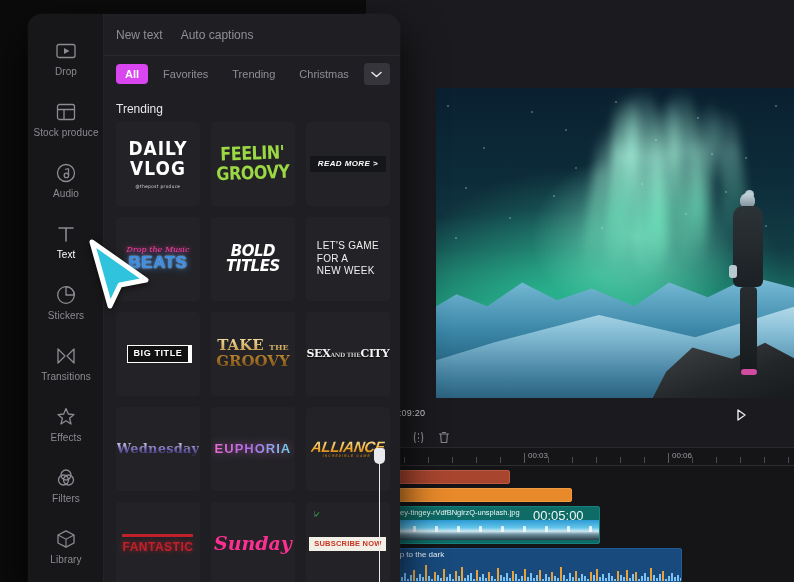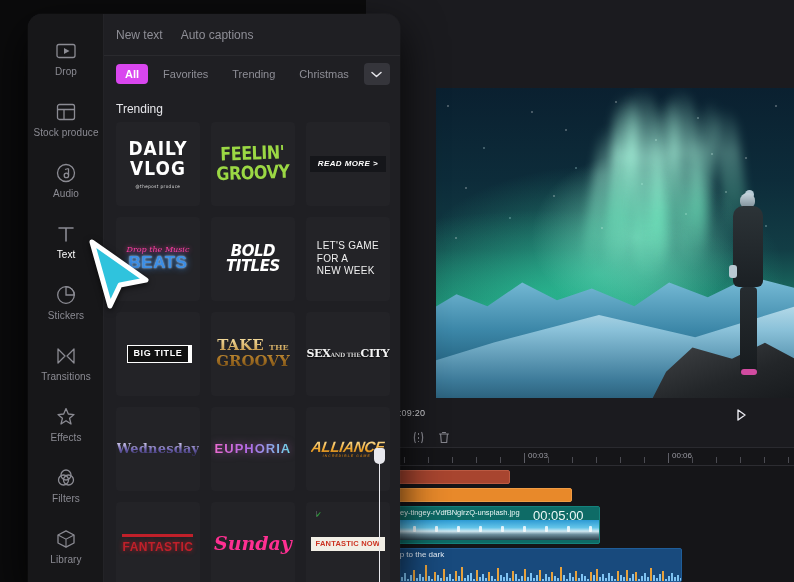--- a/index.html
+++ b/index.html
@@ -643,21 +643,21 @@
           <div class="tpl">
             <div class="tpl-art t-alliance"><span>ALLIANCE</span><small>INCREDIBLE GAME</small></div>
           </div>
           <div class="tpl">
             <div class="tpl-art t-fantastic">FANTASTIC</div>
           </div>
           <div class="tpl">
             <div class="tpl-art t-sunday">Sunday</div>
           </div>
           <div class="tpl">
-            <div class="tpl-art t-subscribe"><span class="tick">✓</span><span>FANTASTIC NOW</span></div>
+            <div class="tpl-art t-subscribe"><span class="tick">✓</span><span>SUBSCRIBE NOW</span></div>
           </div>
         </div>
     </div>
   </div>
 
   <div class="cursor">
     <svg width="70" height="72" viewBox="0 0 70 72">
       <path d="M6 4 L60 42 L34 47 L24 68 Z" fill="#2fc3dd" stroke="#ffffff" stroke-width="5" stroke-linejoin="round"></path>
     </svg>
   </div>

